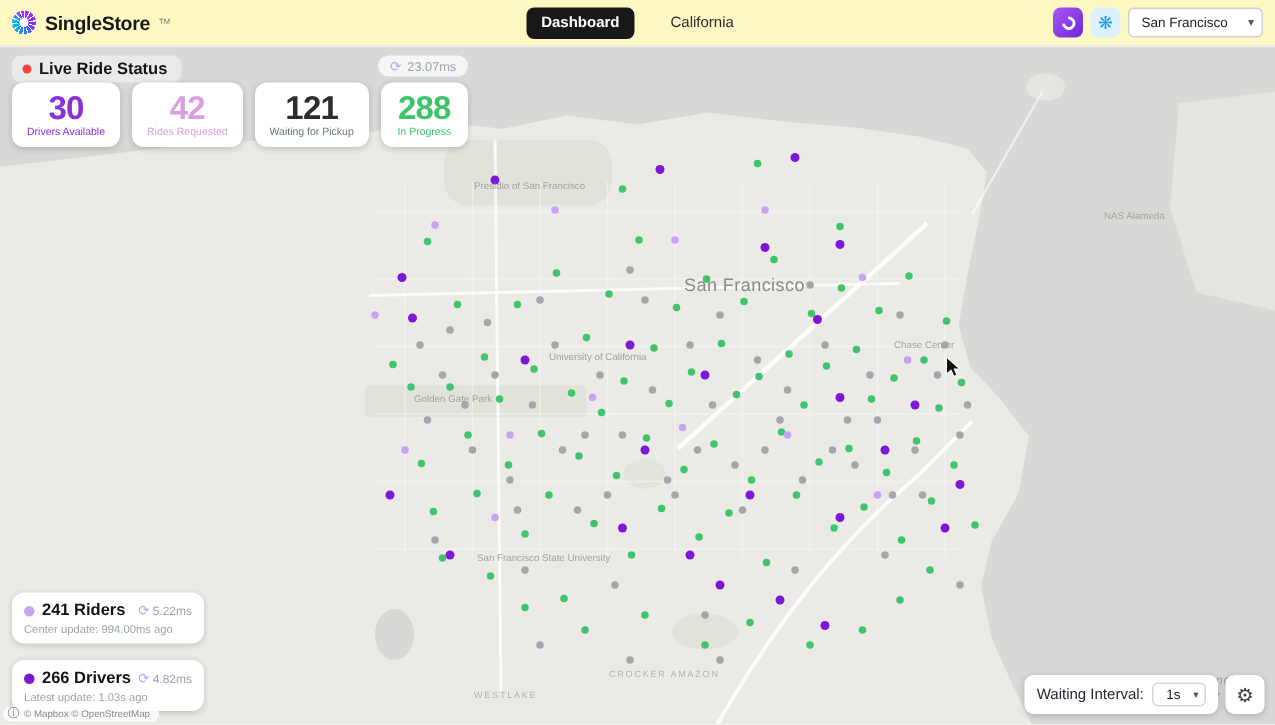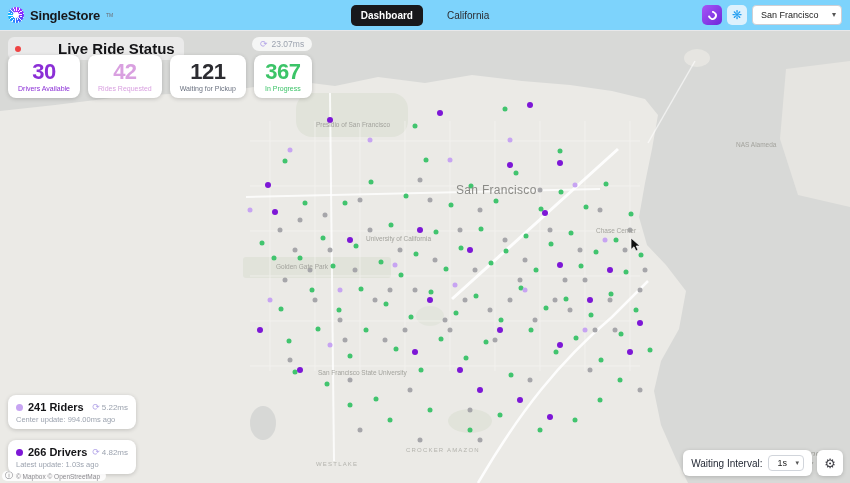--- a/index.html
+++ b/index.html
@@ -1,21 +1,21 @@
 <!DOCTYPE html>
 <html><head>
 <meta charset="utf-8">
 <style>
   * { margin:0; padding:0; box-sizing:border-box; }
   html,body { width:850px; height:483px; overflow:hidden; background:#fff;
     font-family:"Liberation Sans", sans-serif; }
   .app { position:relative; width:850px; height:483px; }
 
   
-  .header { position:relative; height:31px; background:#7dd3fc; border-bottom:1px solid #e8e8ea;
+  .header { position:relative; height:31px; background:#fef9c3; border-bottom:1px solid #e8e8ea;
     display:flex; align-items:center; padding:0 8px; z-index:30; }
   .brand { display:flex; align-items:center; gap:6px; }
   .logo { width:16px; height:16px; border-radius:50%;
     background:
       repeating-conic-gradient(rgba(255,255,255,.95) 0 7deg, transparent 7deg 26deg),
       conic-gradient(#b026ff,#7a2bff,#2f7bff,#00c2ff,#b026ff);
     position:relative; }
   .logo::after { content:""; position:absolute; left:5px; top:5px; width:6px; height:6px;
     border-radius:50%; background:#fff; }
   .brand-name { font-size:13px; font-weight:bold; color:#17171a; letter-spacing:-.2px; }
@@ -49,21 +49,21 @@
   .map-label { position:absolute; font-size:6.5px; color:#a3a39d; white-space:nowrap; }
   .map-label.city { font-size:12px; color:#8a8a86; letter-spacing:.3px; }
   .map-label.district { font-size:6px; letter-spacing:1.2px; color:#b3b3ad; }
   .map-label.water { font-style:italic; font-size:8px; color:#9c9c96; letter-spacing:.6px; }
 
   
   .live-badge { position:absolute; left:8px; top:6px; background:rgba(235,235,235,.92);
     border-radius:6px; padding:3px 9px 3px 7px; display:flex; align-items:center; gap:5px;
     z-index:10; }
   .live-dot { width:6px; height:6px; border-radius:50%; background:#ef4444; }
-  .live-text { font-size:15px; font-weight:bold; color:#141417;margin-left:32px; }
+  .live-text { font-size:11px; font-weight:bold; color:#141417; }
 
   .latency-badge { position:absolute; left:252px; top:6px; background:rgba(255,255,255,.75);
     border-radius:9px; padding:2px 8px; display:flex; align-items:center; gap:4px;
     font-size:8.5px; color:#9ca3af; z-index:10; }
   .refresh-glyph { font-size:9px; color:#b4a6e8; line-height:1; }
 
   .stats-row { position:absolute; left:8px; top:24px; display:flex; gap:8px; z-index:10; }
   .stat-card { background:#fff; border-radius:8px; box-shadow:0 1px 4px rgba(0,0,0,.18);
     padding:4px 10px 6px; text-align:center; min-width:58px; }
   .stat-value { font-size:22px; font-weight:bold; line-height:1.15; letter-spacing:-.5px; }
@@ -390,21 +390,21 @@
       </div>
       <div class="stat-card">
         <div class="stat-value" style="color: rgb(217, 160, 224);">42</div>
         <div class="stat-label" style="color: rgb(217, 160, 224);">Rides Requested</div>
       </div>
       <div class="stat-card">
         <div class="stat-value" style="color: rgb(44, 44, 49);">121</div>
         <div class="stat-label" style="color: rgb(107, 114, 128);">Waiting for Pickup</div>
       </div>
       <div class="stat-card">
-        <div class="stat-value" style="color: rgb(60, 196, 104);">367</div>
+        <div class="stat-value" style="color: rgb(60, 196, 104);">288</div>
         <div class="stat-label" style="color: rgb(60, 196, 104);">In Progress</div>
       </div>
     </div>
 
     <div class="legend-card riders">
       <div class="legend-top">
         <span class="legend-dot" style="background: rgb(199, 164, 242);"></span>
         <span class="legend-title">241 Riders</span>
         <span class="legend-latency">
           <span class="refresh-glyph">⟳</span>

